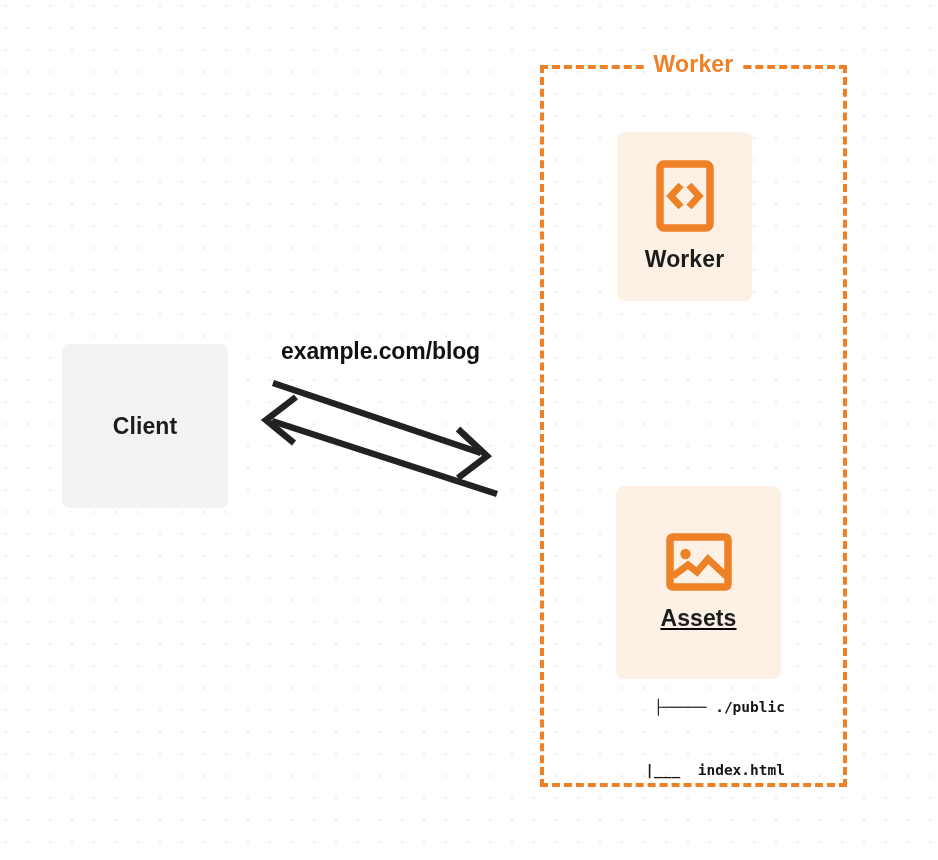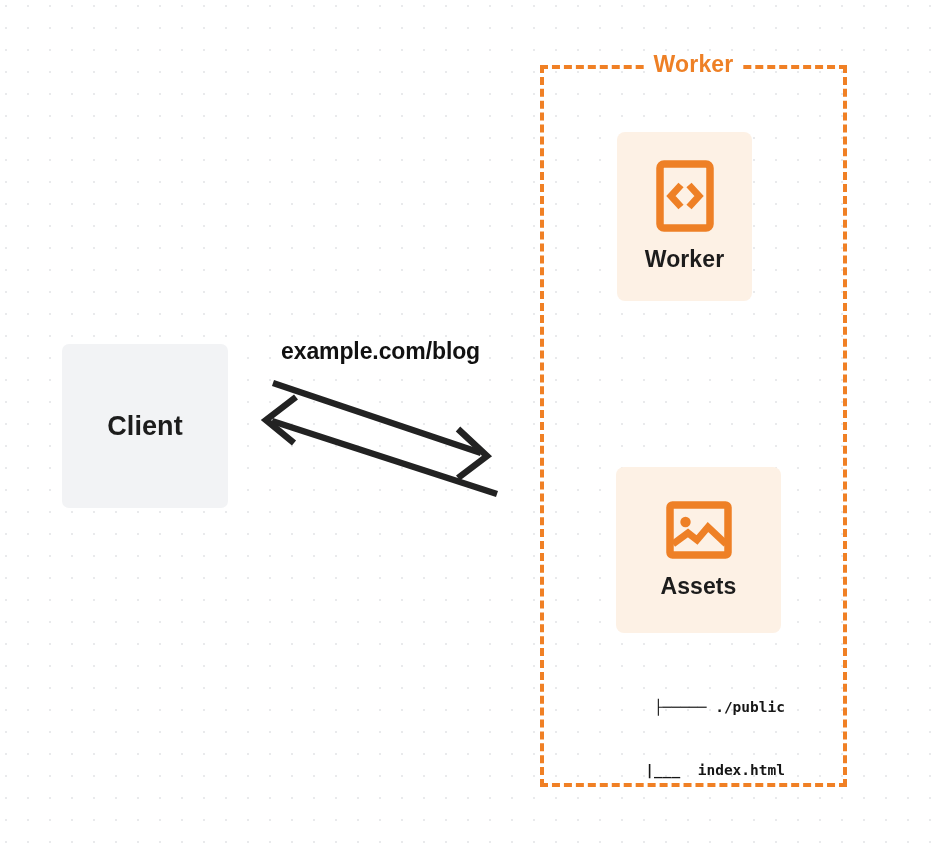--- a/index.html
+++ b/index.html
@@ -31,21 +31,21 @@
     top: 344px;
     width: 166px;
     height: 164px;
     background: #f2f3f5;
     border-radius: 7px;
     display: flex;
     align-items: center;
     justify-content: center;
   }
   #client-node .node-label {
-    font-size: 27px;
+    font-size: 23px;
     font-weight: 700;
     color: #1c1c1c;
     letter-spacing: 0.1px;
   }
 
   
   #edge-label {
     position: absolute;
     left: 281px;
     top: 338px;
@@ -101,23 +101,24 @@
     justify-content: center;
   }
   #worker-card {
     left: 73px;
     top: 63px;
     width: 135px;
     height: 169px;
   }
   #assets-card {
     left: 72px;
-    top: 398px;
+    top: 417px;
     width: 165px;
-    height: 166px;
+    height: 193px;
+    text-decoration: underline;
   }
   .service-card .card-icon {
     line-height: 0;
     margin-bottom: 14px;
   }
   .service-card .card-label {
     font-size: 23px;
     font-weight: 700;
     color: #1c1c1c;
     letter-spacing: 0.1px;

